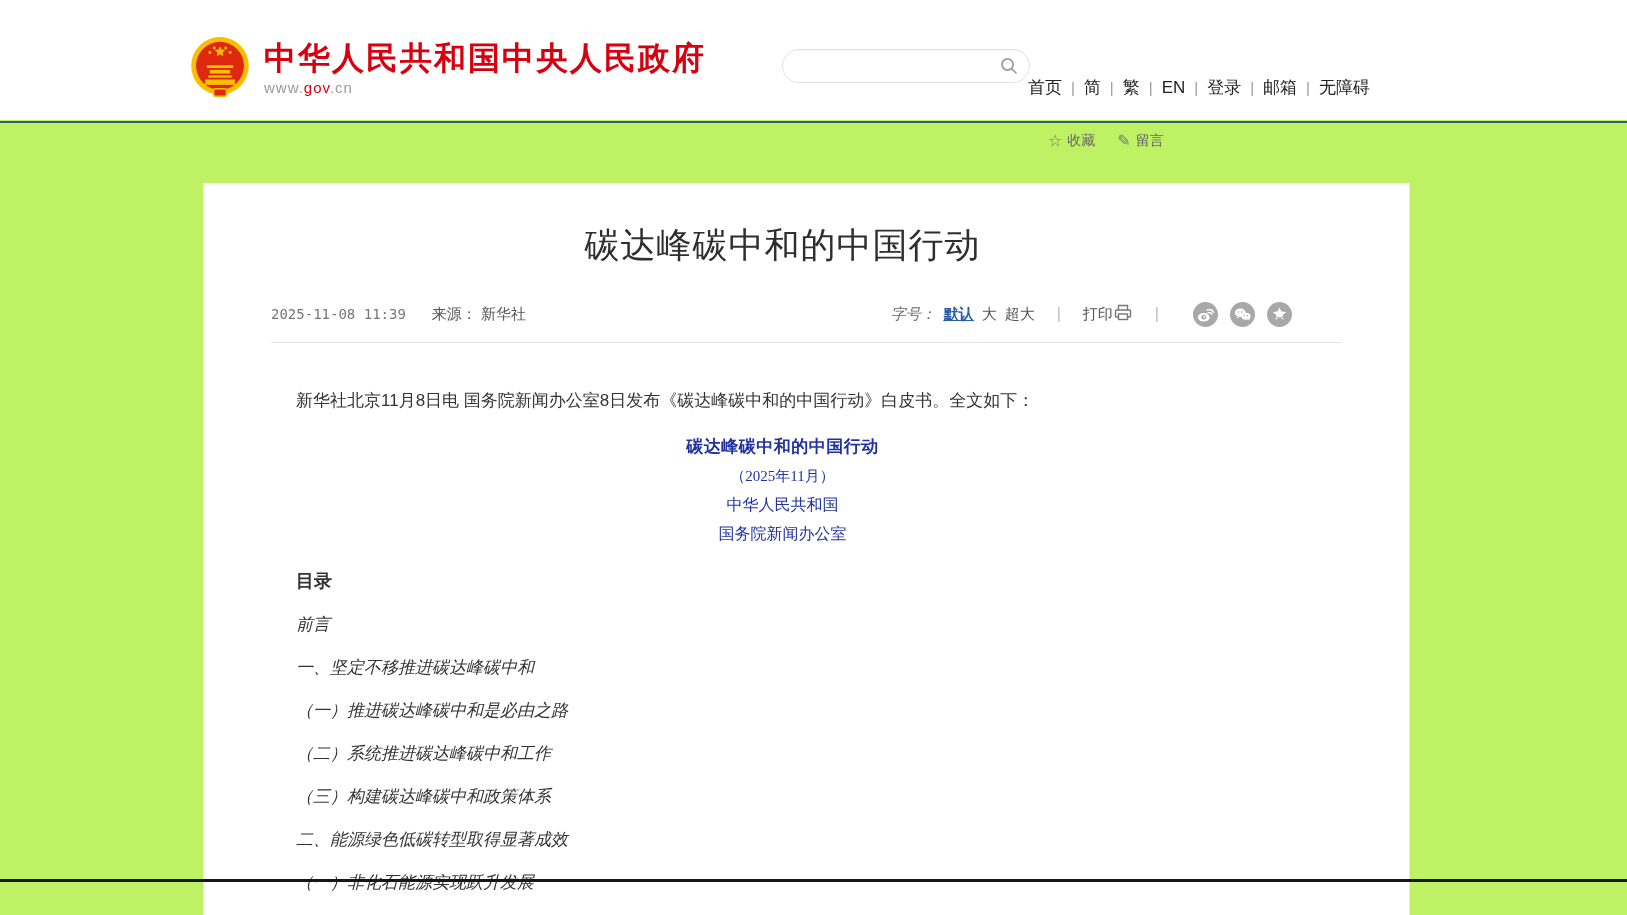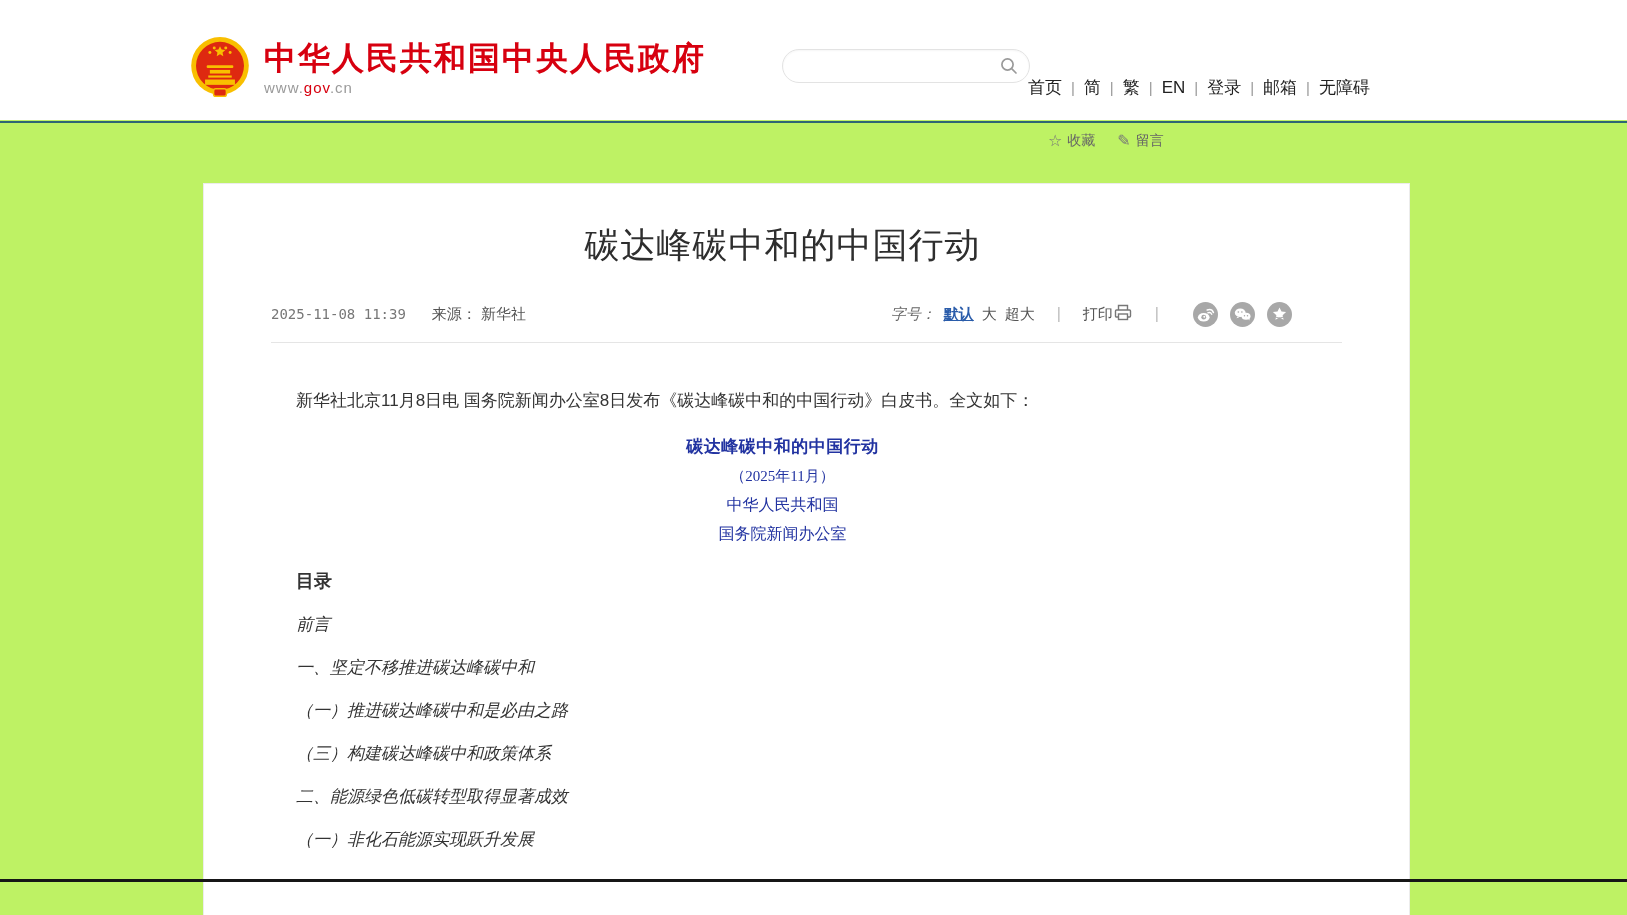--- a/index.html
+++ b/index.html
@@ -219,20 +219,21 @@
       <article class="article-body article-indent">
         <p class="para">新华社北京11月8日电 国务院新闻办公室8日发布《碳达峰碳中和的中国行动》白皮书。全文如下：</p>
         <p class="doc-line doc-title">碳达峰碳中和的中国行动</p>
         <p class="doc-line doc-sub small">（2025年11月）</p>
         <p class="doc-line doc-sub">中华人民共和国</p>
         <p class="doc-line doc-sub">国务院新闻办公室</p>
         <p class="toc-heading">目录</p>
         <p class="toc-item">前言</p>
         <p class="toc-item">一、坚定不移推进碳达峰碳中和</p>
         <p class="toc-item">（一）推进碳达峰碳中和是必由之路</p>
+        <p class="toc-item">（二）系统推进碳达峰碳中和工作</p>
         <p class="toc-item">（三）构建碳达峰碳中和政策体系</p>
         <p class="toc-item">二、能源绿色低碳转型取得显著成效</p>
         <p class="toc-item">（一）非化石能源实现跃升发展</p>
       </article>
     </div>
   </main>
 
   <div class="bottom-line"></div>
 </div>
 

